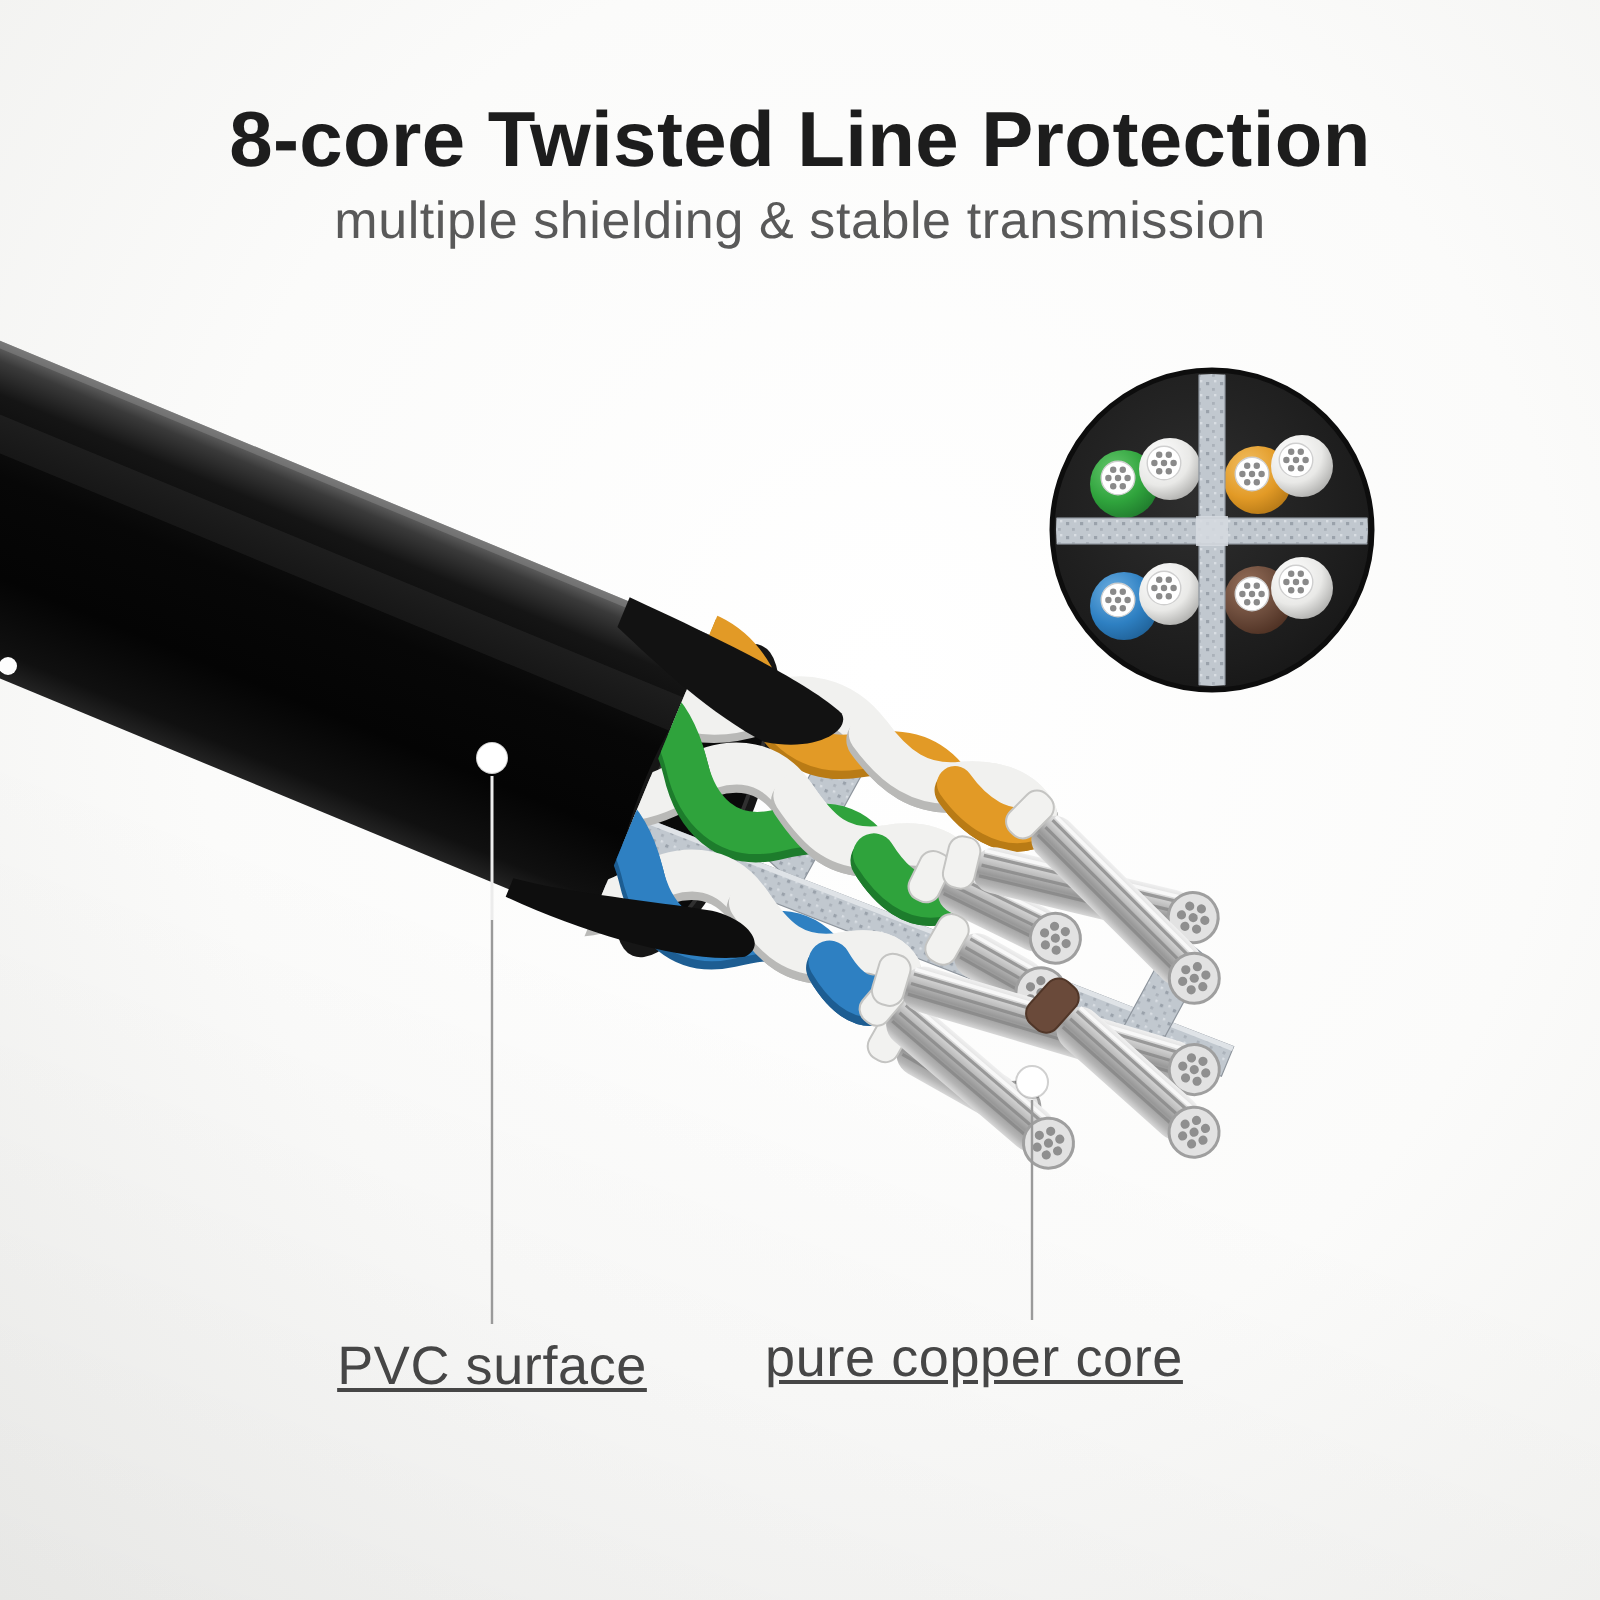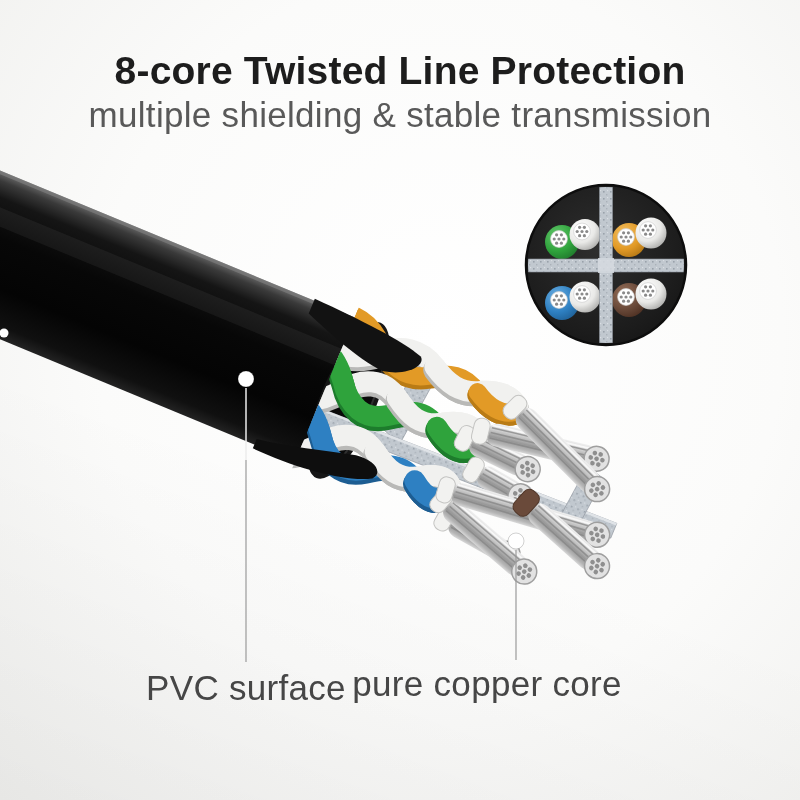--- a/index.html
+++ b/index.html
@@ -10,26 +10,26 @@
       linear-gradient(200deg, rgba(0,0,0,0) 60%, rgba(0,0,0,0.04) 100%),
       radial-gradient(ellipse at 55% 42%, #ffffff 0%, #fbfbfa 55%, var(--background,#f0f0ee) 100%);
   }
   .title{
     position:absolute;top:49px;left:0;width:800px;text-align:center;
     font-size:39px;font-weight:700;letter-spacing:0.2px;
     color:var(--title_text,#1d1d1d);
   }
   .subtitle{
     position:absolute;top:95px;left:0;width:800px;text-align:center;
-    font-size:35px;font-weight:400;letter-spacing:0.3px;
+    font-size:26px;font-weight:400;letter-spacing:0.3px;
     color:var(--subtitle_text,#595959);
   }
   .callout-label{
     position:absolute;transform:translateX(-50%);
-    font-size:35px;color:var(--label_text,#464646);letter-spacing:0.3px;white-space:nowrap;
+    font-size:27px;color:var(--label_text,#464646);letter-spacing:0.3px;white-space:nowrap;text-decoration:underline;
   }
   #label-pvc{left:246px;top:668px;}
   #label-copper{left:487px;top:664px;}
   svg{position:absolute;left:0;top:0;}
   .strand{fill:none;stroke-linecap:round;}
   .sW{stroke:var(--white_wire,#f1f1ef);stroke-width:21;}
   .sWd{stroke:#b9b9b7;stroke-width:23;}
   .sG{stroke:var(--green,#2fa33c);stroke-width:21;}
   .sGd{stroke:#1d7c2c;stroke-width:23;}
   .sB{stroke:var(--blue,#2e80c2);stroke-width:21;}

